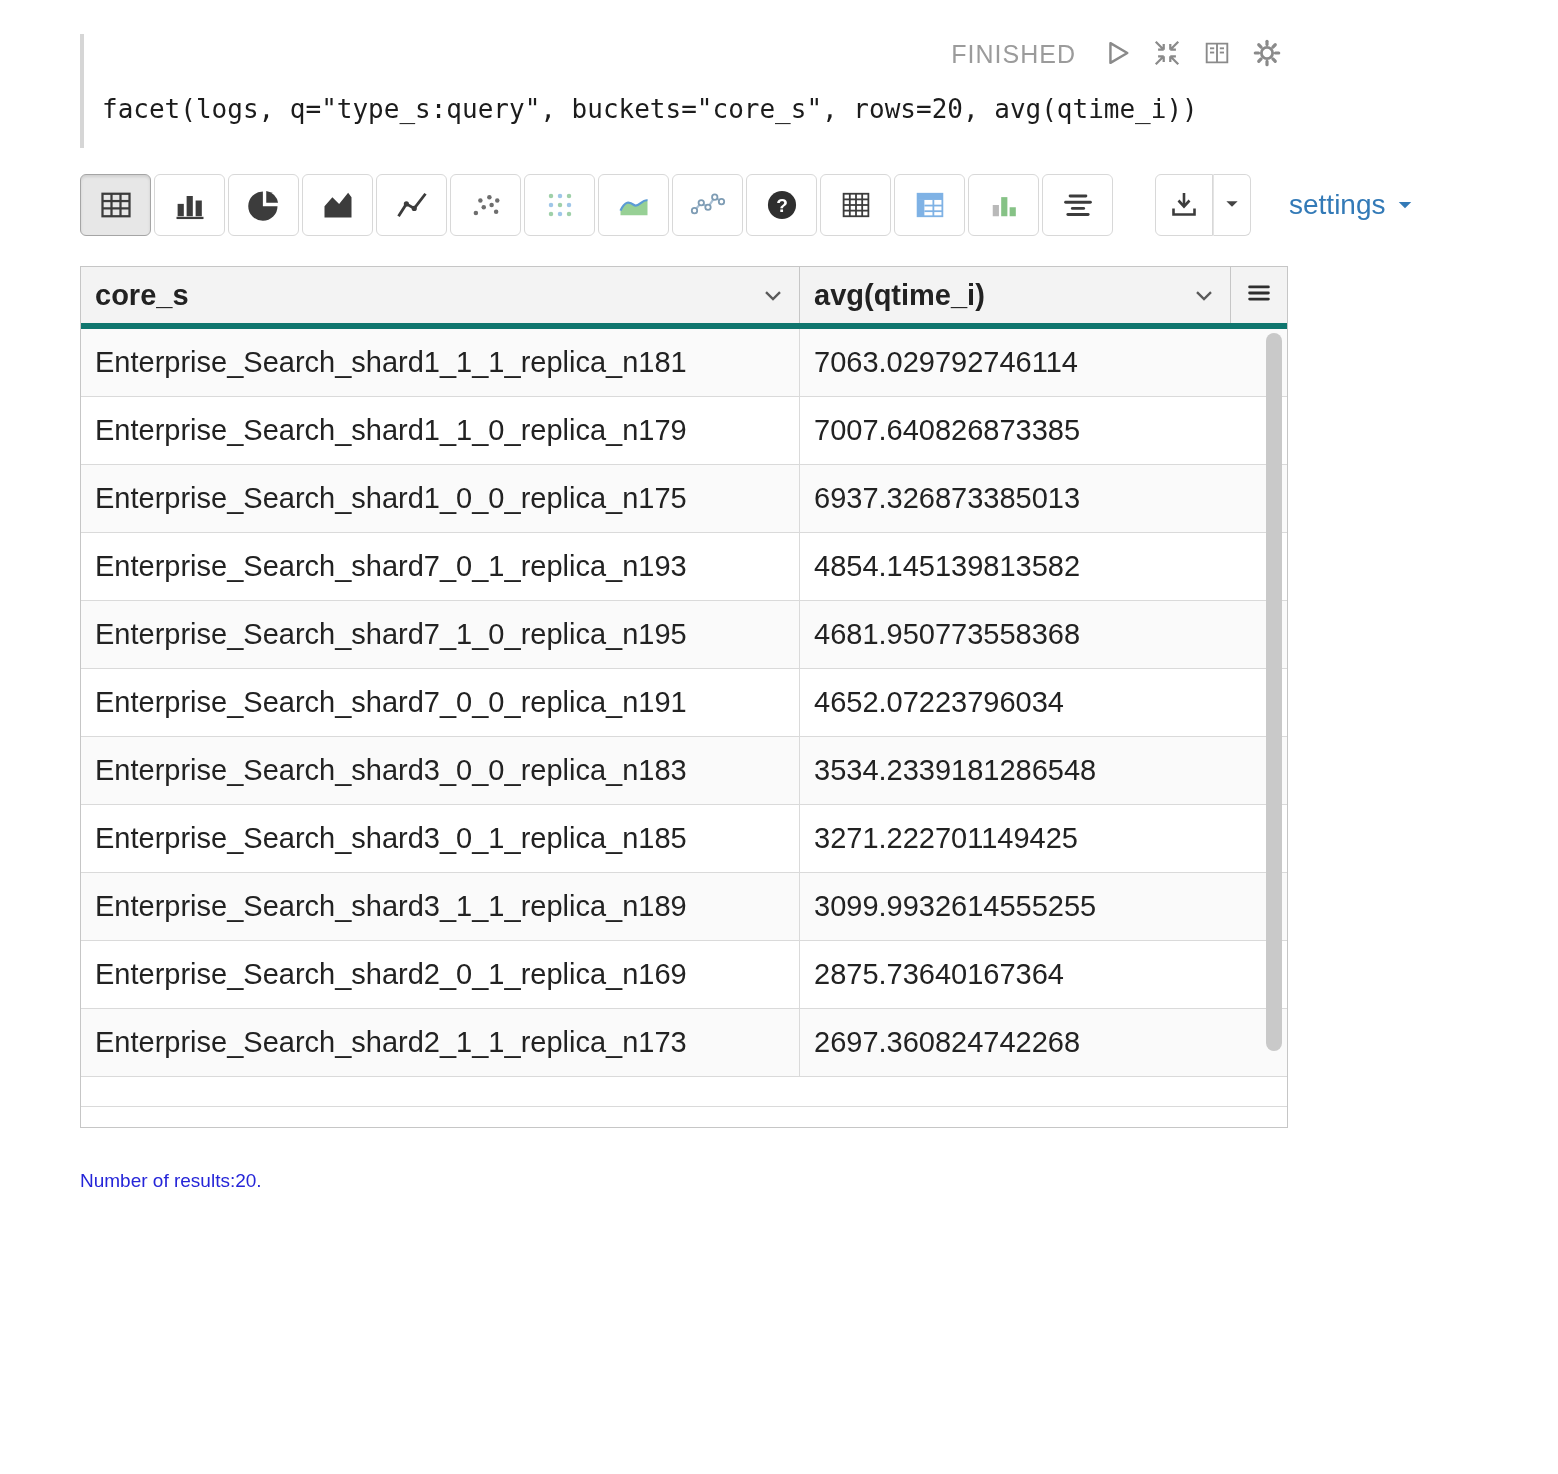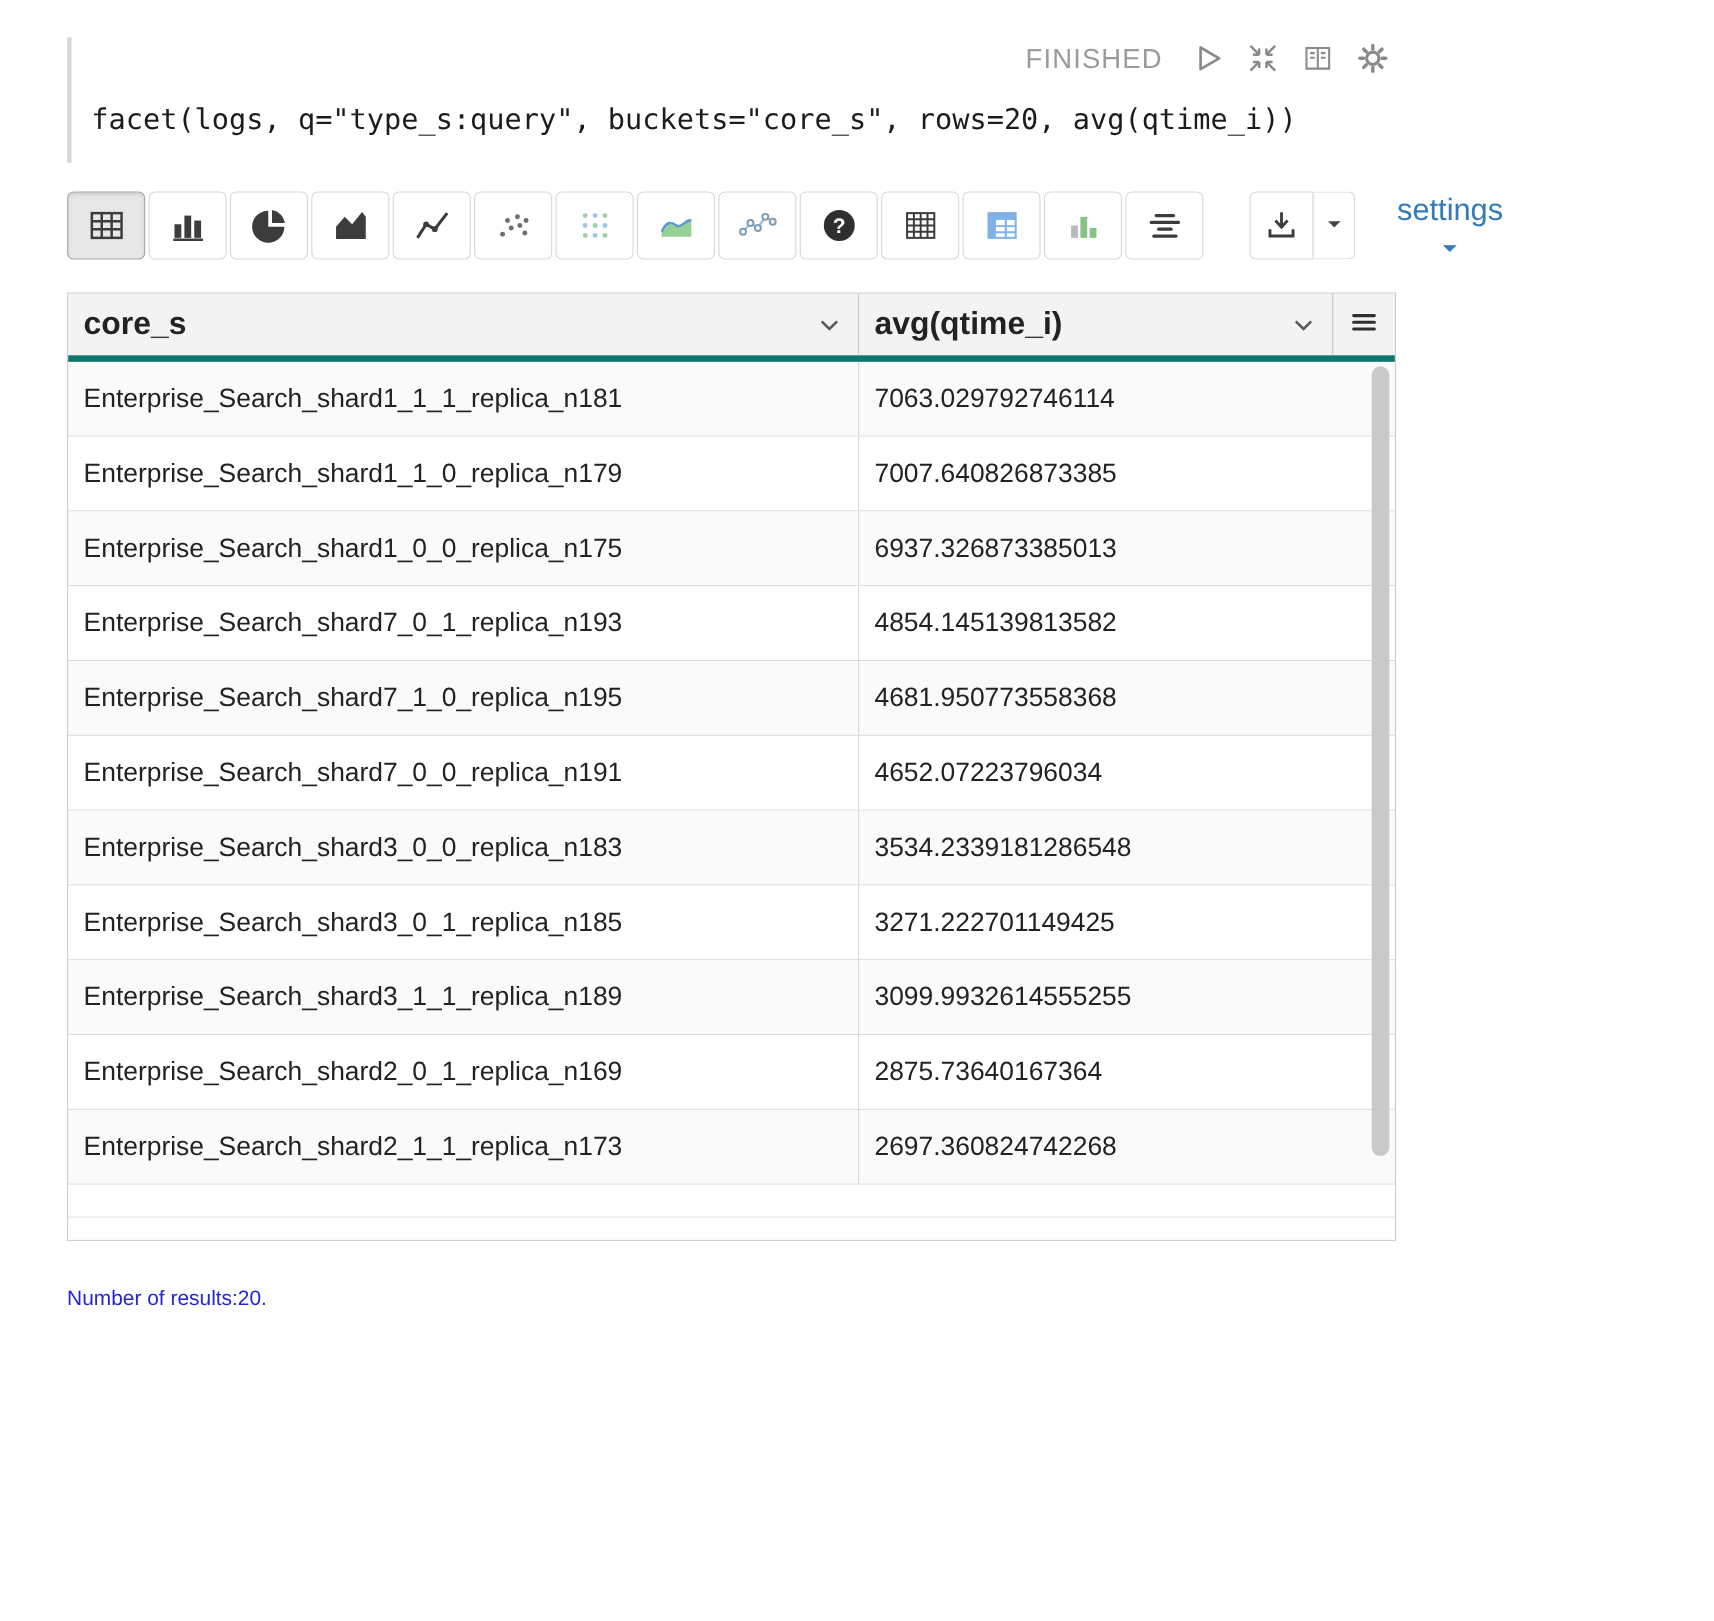--- a/index.html
+++ b/index.html
@@ -1,18 +1,18 @@
 <!DOCTYPE html>
 <html style="--accent-blue: #337ab7; --results-blue: #2525d8; --status-gray: #9b9b9b;"><head>
 <meta charset="utf-8">
 <style>
   * { margin:0; padding:0; box-sizing:border-box; }
   html,body { width:1558px; height:1474px; background:#ffffff;
     font-family:"Liberation Sans", sans-serif; color:#222; overflow:hidden; }
-  .page { margin-left:21px; width:1248px; padding-top:34px;padding-left:40px; }
+  .page { margin-left:40px; width:1248px; padding-top:34px;padding-left:40px; }
 
   
   .editor-section { border-left:4px solid #d6d6d6; padding-left:18px; }
   .para-controls { display:flex; justify-content:flex-end; align-items:center;
     gap:20px; height:40px; margin-bottom:16px; padding-right:6px; }
   .status-text { font-size:25px; color:var(--status-gray,#9b9b9b); letter-spacing:1px; margin-right:6px; }
   .icon-btn { background:none; border:none; padding:0; cursor:pointer; display:flex; align-items:center; }
   .code-line { padding:4px 0 24px 0; cursor:text; }
   .code-text { font-family:"DejaVu Sans Mono","Liberation Mono",monospace; font-size:26px; color:#1c1c1c; }
 
@@ -22,33 +22,33 @@
   .chart-btn { width:71px; height:62px; border:1px solid #d8d8d8; border-radius:6px;
     background:#fff; display:flex; align-items:center; justify-content:center; cursor:pointer; }
   .chart-btn.active { background:#e7e7e7; border-color:#a5a5a5; box-shadow:inset 0 2px 3px rgba(0,0,0,.10); }
   .dl-group { display:flex; margin-left:42px; }
   .dl-main { width:58px; height:62px; border:1px solid #d8d8d8; border-radius:6px 0 0 6px;
     background:#fff; display:flex; align-items:center; justify-content:center; cursor:pointer; }
   .dl-caret { width:38px; height:62px; border:1px solid #d8d8d8; border-left:1px solid #e4e4e4;
     border-radius:0 6px 6px 0; background:#fff; display:flex; align-items:center; justify-content:center;
     cursor:pointer; color:#444; }
   .settings-link { margin-left:38px; display:flex; align-items:center; gap:9px;
-    color:var(--accent-blue,#337ab7); font-size:28px; cursor:pointer;flex-direction:column; }
+    color:var(--accent-blue,#337ab7); font-size:28px; cursor:pointer; }
   .settings-caret { display:flex; color:var(--accent-blue,#337ab7); }
 
   
   .result-table { position:relative; margin-top:30px; border:1px solid #c6c6c6; }
   .thead { display:flex; height:62px; background:#f3f3f3; border-bottom:6px solid #0f766e; }
   .th { display:flex; align-items:center; justify-content:space-between;
     padding:0 12px 0 14px; font-weight:bold; font-size:29px; border-right:1px solid #c6c6c6; cursor:pointer; }
   .th1 { width:719px; }
   .th2 { flex:1; }
   .th-corner { width:56px; display:flex; align-items:center; justify-content:center; cursor:pointer; }
   .th-chev { display:flex; cursor:pointer; }
-  .trow { display:flex; height:68px; border-bottom:1px solid #dadada; font-size:24px; background:#fff; }
+  .trow { display:flex; height:68px; border-bottom:1px solid #dadada; font-size:29px; background:#fff; }
   .tbody .trow:nth-child(odd) { background:#fafafa; }
   .tcell { display:flex; align-items:center; overflow:hidden; white-space:nowrap; }
   .c1 { width:719px; border-right:1px solid #dadada; padding-left:14px; }
   .c2 { flex:1; padding-left:14px;text-align:right; }
   .trow-empty { height:30px; border-bottom:1px solid #dadada; background:#fff; }
   .hscroll-strip { height:20px; background:#fff; }
   .vscroll { position:absolute; top:64px; right:3px; bottom:24px; width:20px; border-radius:10px; }
   .vthumb { position:absolute; top:2px; left:2px; width:16px; height:93%;
     background:#c9c9c9; border-radius:8px; cursor:pointer; }
 

